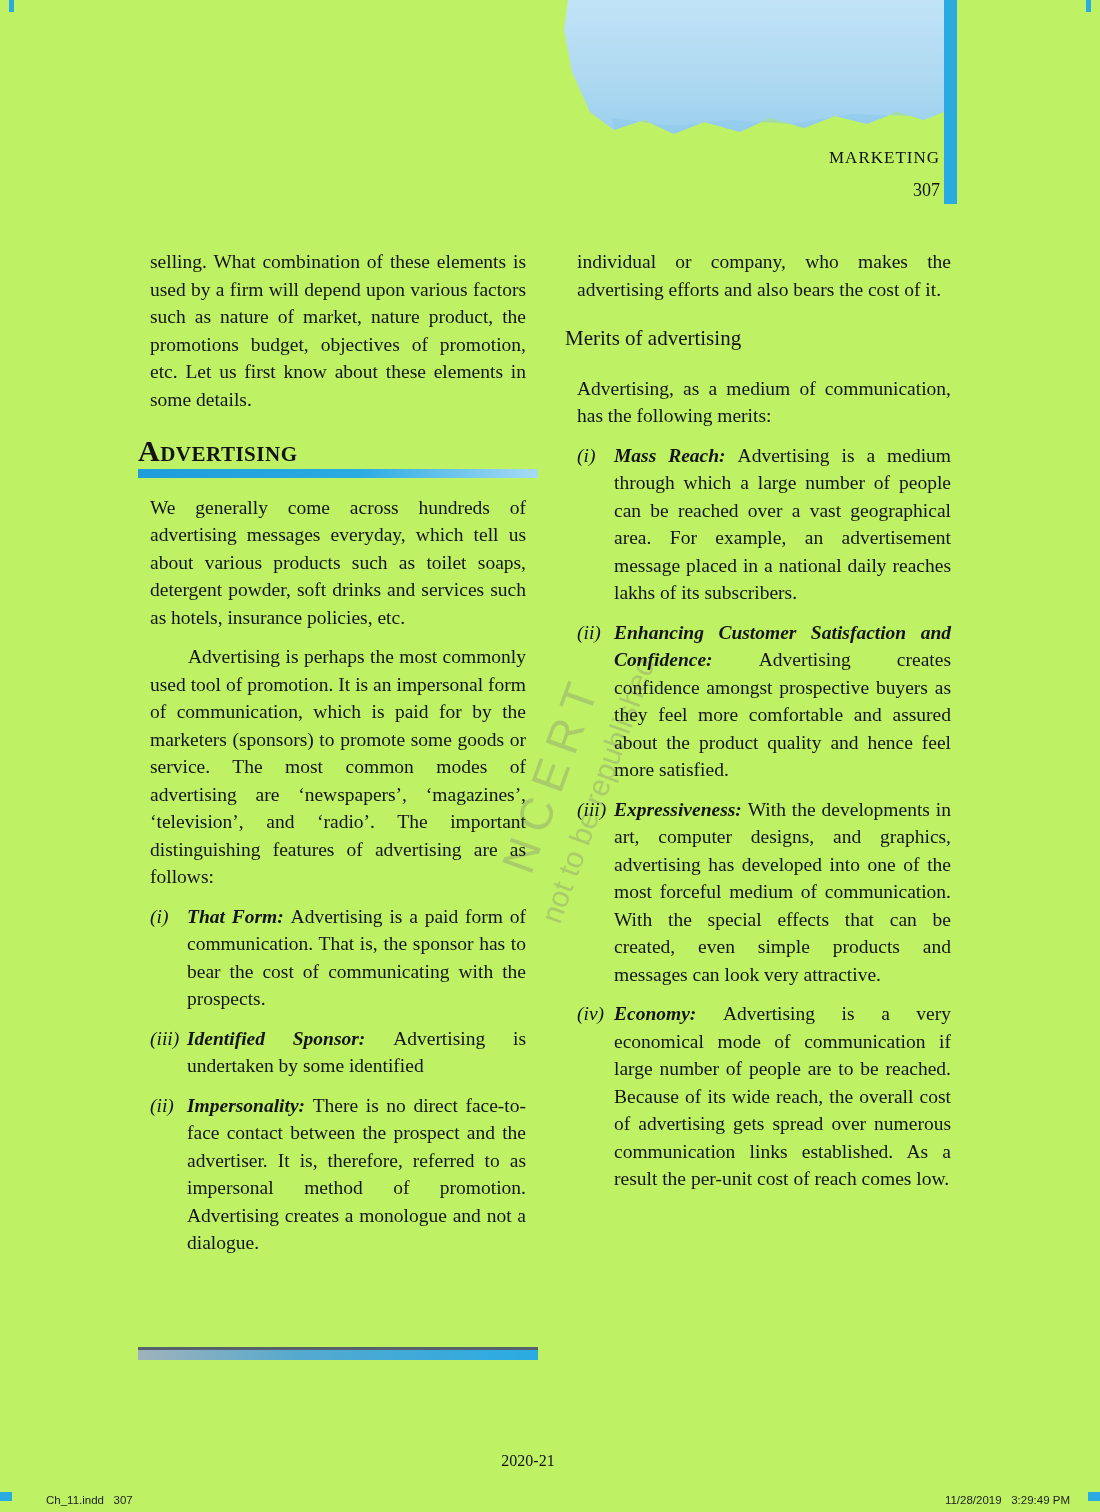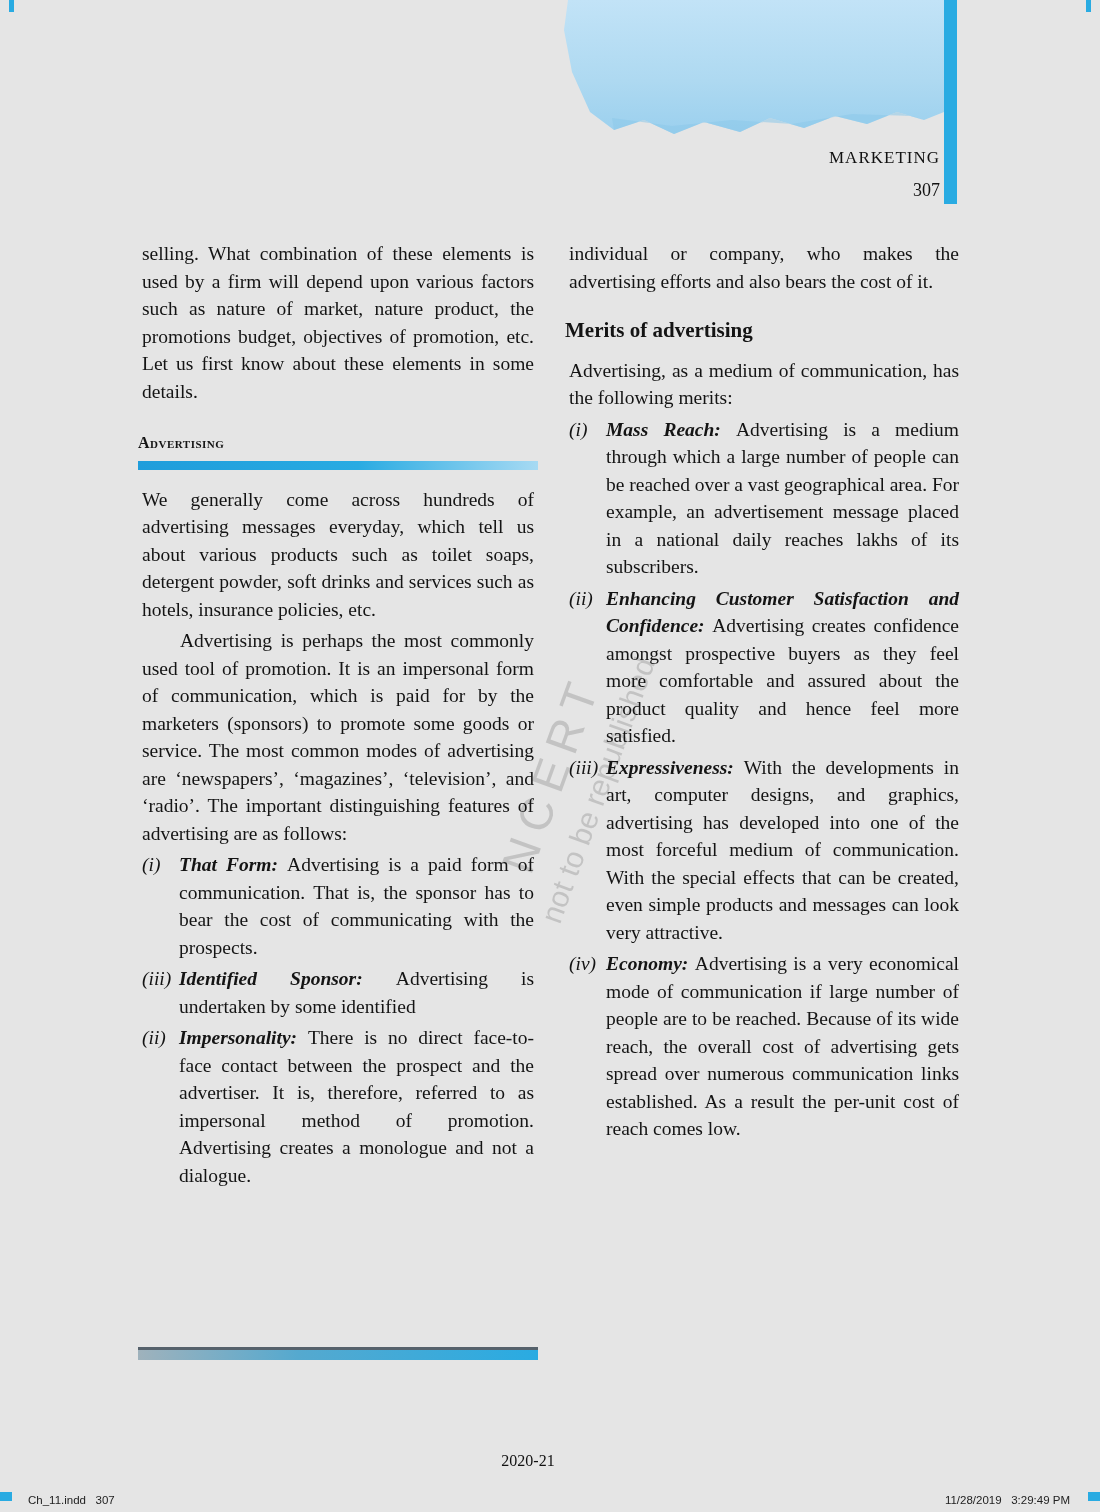--- a/index.html
+++ b/index.html
@@ -1,19 +1,19 @@
 <!DOCTYPE html>
 <html><head>
 <meta charset="utf-8">
 <style>
   html,body{margin:0;padding:0;background:#ffffff;}
   .page{
     position:relative;
     width:1100px;height:1512px;
-    background:#e5e5e5;
+    background:#bef264;
     font-family:"Liberation Serif","DejaVu Serif",serif;
     color:#141414;
     overflow:hidden;
   }
   
   .torn-wrap{position:absolute;left:552px;top:0;width:392px;height:152px;}
   .accent-vbar{position:absolute;left:944px;top:0;width:13px;height:204px;background:#29abe2;}
   .running-head{
     position:absolute;top:148px;right:160px;
     font-size:17px;letter-spacing:1px;color:#111;
@@ -25,41 +25,41 @@
   
   .crop{position:absolute;background:#29abe2;}
   .crop.tl{left:9px;top:0;width:5px;height:12px;}
   .crop.tr{left:1086px;top:0;width:5px;height:12px;}
   .crop.bl{left:0;top:1492px;width:12px;height:9px;}
   .crop.br{left:1088px;top:1492px;width:12px;height:9px;}
   
   .col{position:absolute;top:236px;font-size:19.5px;line-height:27.5px;text-align:justify;}
   .col.left{left:138px;width:400px;}
   .col.right{left:565px;width:398px;}
-  .col p{margin:4px;}
+  .col p{margin:12px;}
   .indent{text-indent:38px;}
   
   .sec-head{
     font-variant:small-caps;
     font-weight:bold;
-    font-size:16px;
+    font-size:30px;
     letter-spacing:.5px;
     margin:24px 0 4px 0;
     text-align:left;
   }
   .blue-rule{
     height:9px;width:100%;
     background:linear-gradient(90deg,#1f9ddb 0%,#29abe2 55%,#a7daf3 100%);
     margin:2px 0 16px 0;
   }
   
   .sub-head{
-    font-weight:bold;
+    font-weight:normal;
     font-size:21px;
-    margin:22px 0 12px 0;
+    margin:22px 0 22px 0;
     text-align:left;
   }
   
   .li{padding-left:37px;margin-top:8px;}
   .li .marker{
     display:inline-block;
     margin-left:-37px;
     width:37px;
     font-style:italic;
   }
@@ -85,21 +85,21 @@
   
   .footer-year{
     position:absolute;left:0;top:1452px;width:1056px;
     text-align:center;font-size:16px;color:#111;
   }
   .print-info{
     position:absolute;top:1494px;
     font-family:"Liberation Sans","DejaVu Sans",sans-serif;
     font-size:11.5px;color:#222;
   }
-  .print-info.left{left:28px;}
+  .print-info.left{left:46px;}
   .print-info.right{right:30px;}
 </style>
 </head>
 <body>
 
 <div class="page">
 
   <div class="torn-wrap">
     <svg width="392" height="152" viewBox="0 0 392 152">
       <defs>

